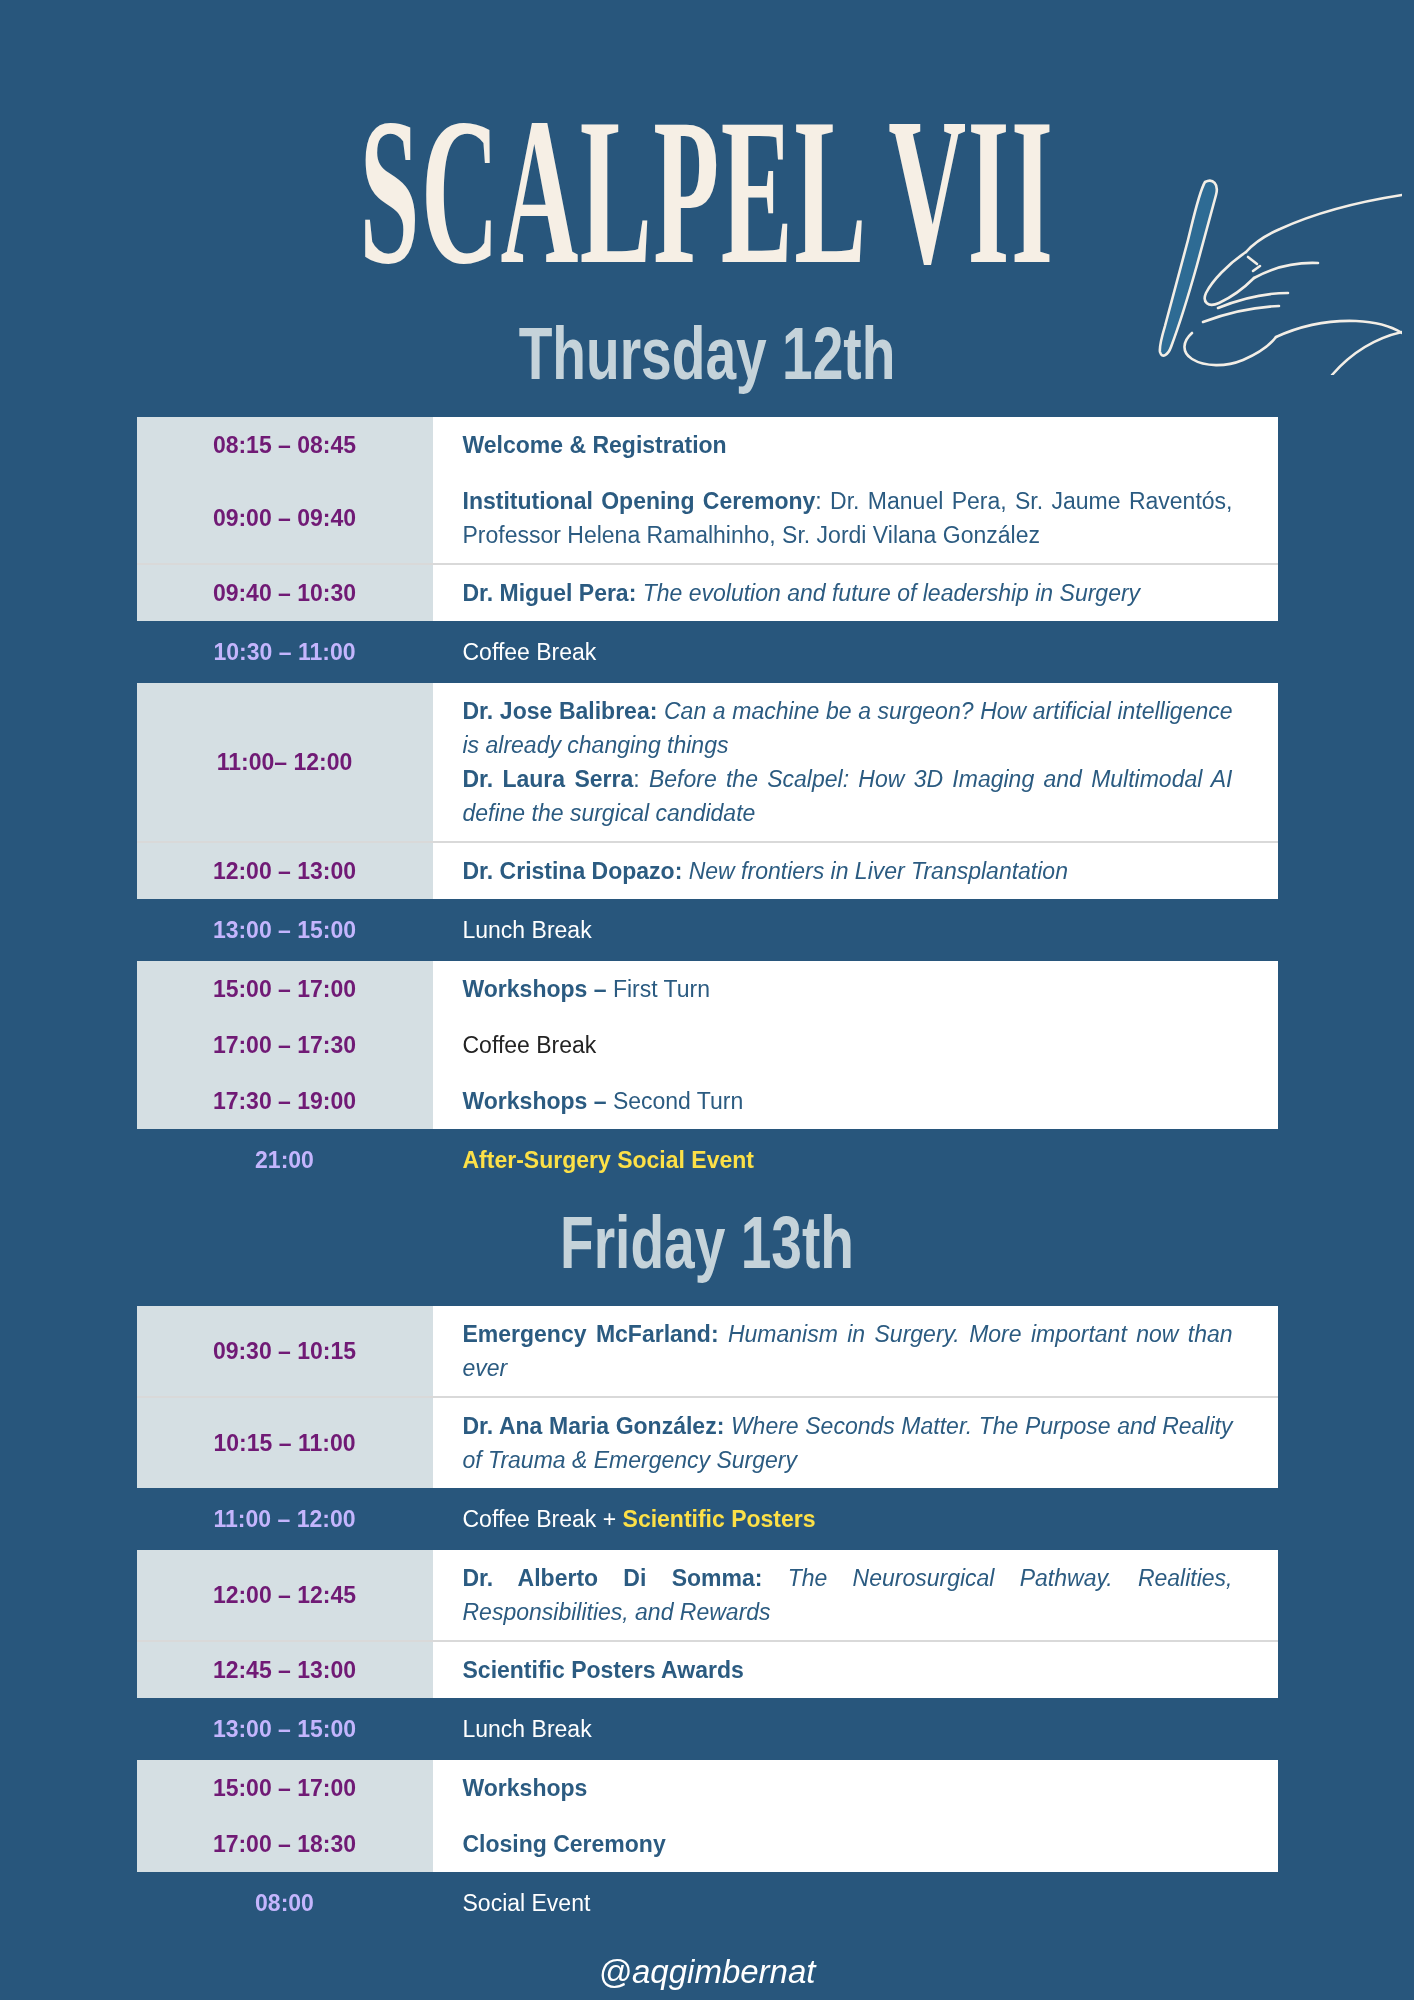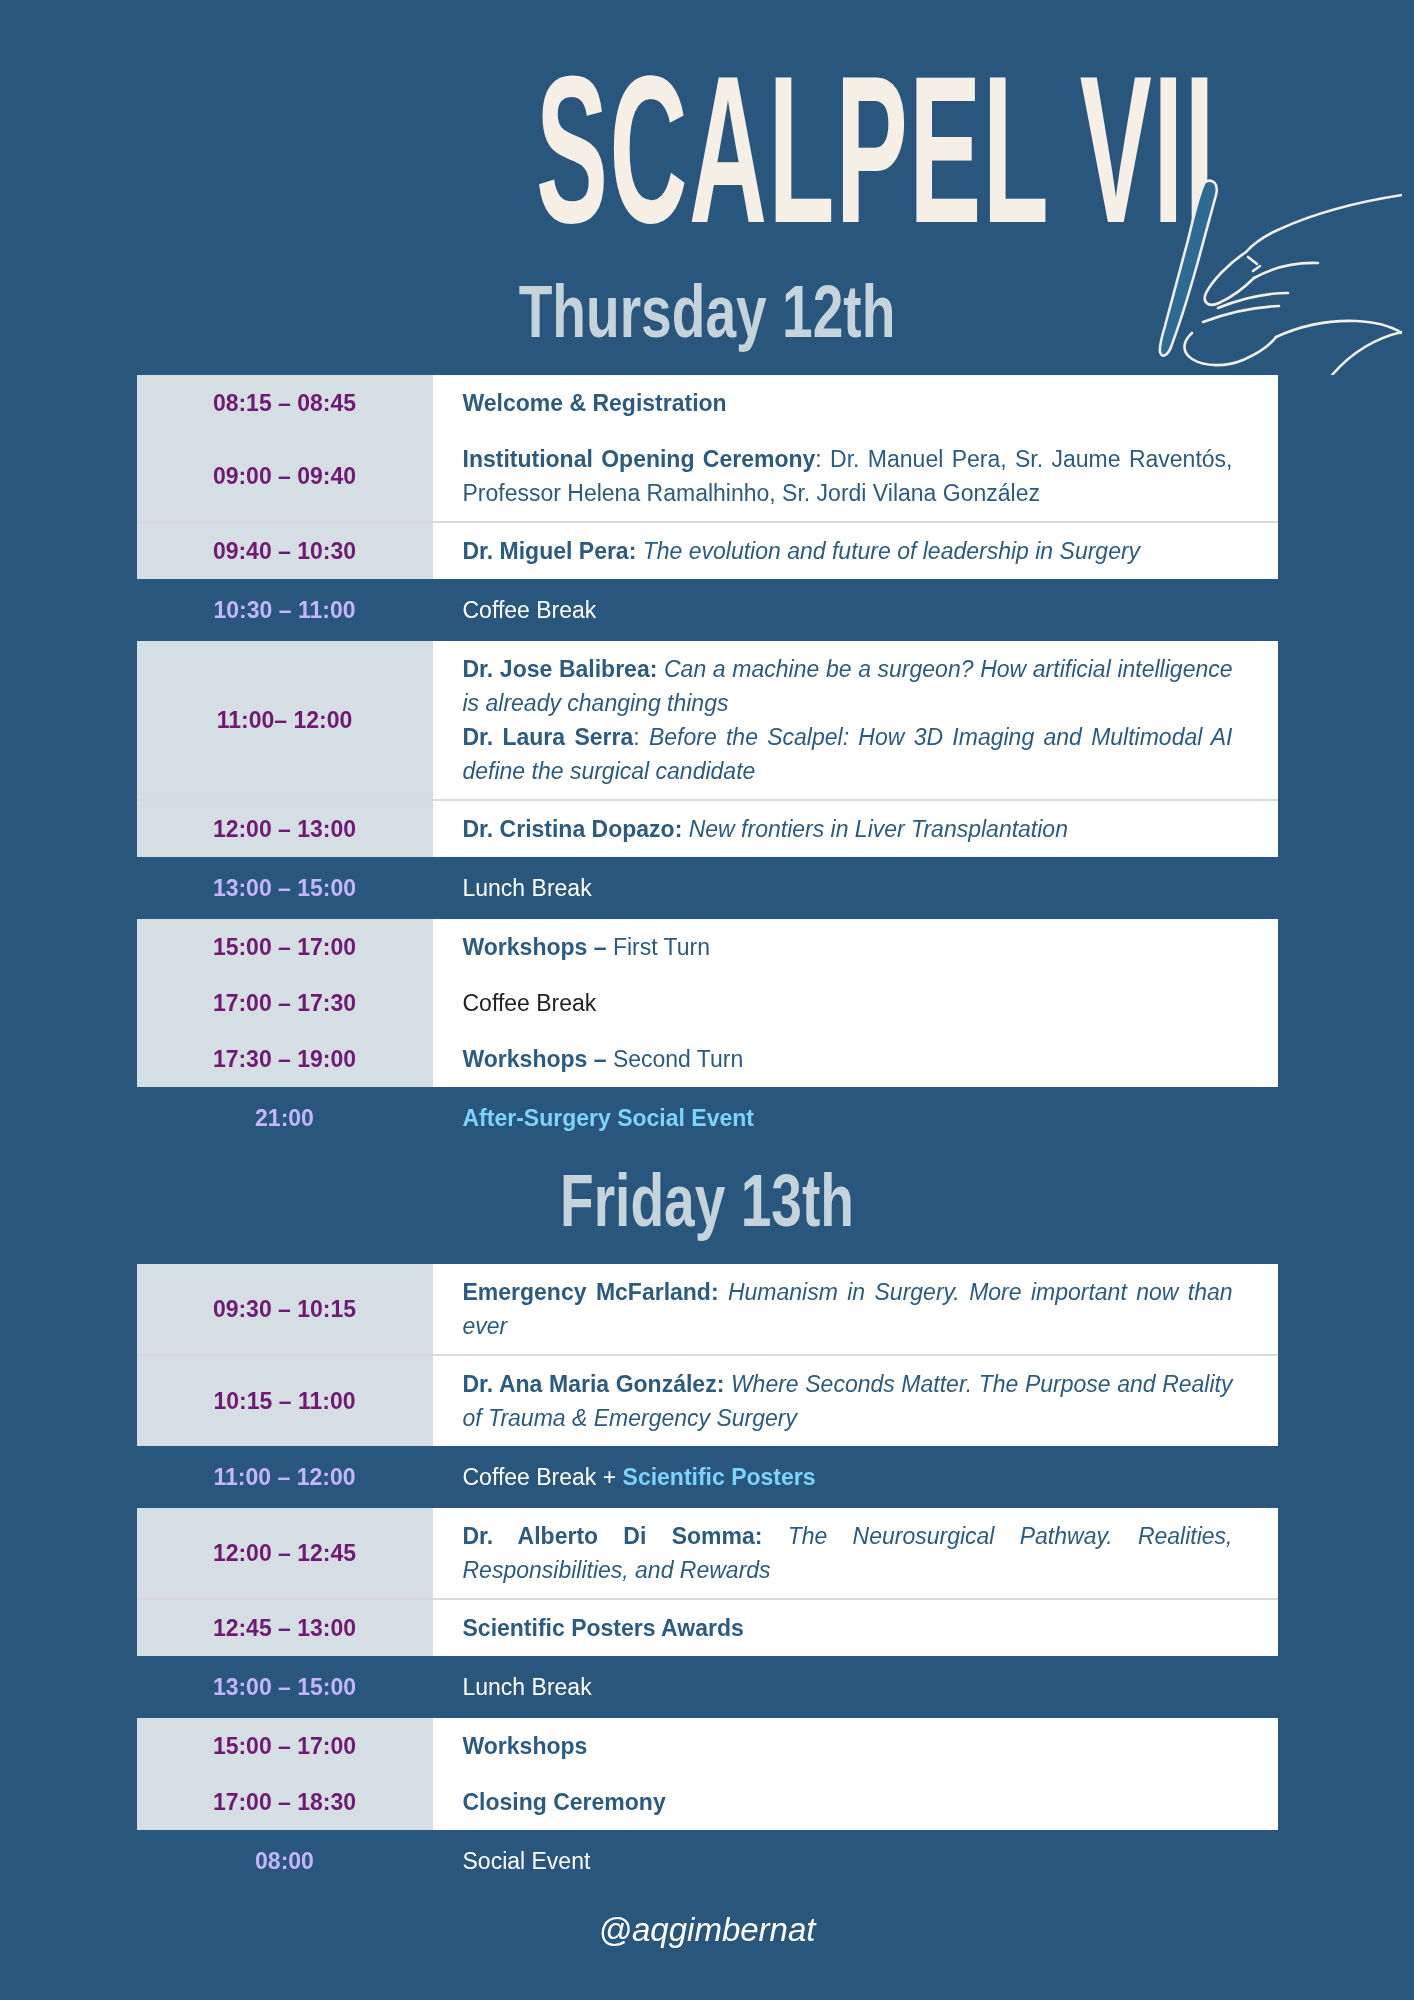--- a/index.html
+++ b/index.html
@@ -4,21 +4,21 @@
 <style>
   :root{
     --bg:#28567C; --cream:#F6EFE5; --steel:#C5D3DA; --blue:#2B5B81;
     --timecol:#D5DFE3; --white:#FFFFFF; --dark:#232323; --sep:#D9D9D9;
   }
   html,body{margin:0;padding:0;background:var(--bg);}
   .page{
     width:1414px;height:2000px;position:relative;background:var(--bg);
     font-family:"Liberation Sans","DejaVu Sans",sans-serif;overflow:hidden;
   }
-  .header{padding-top:44px;height:216px;text-align:right;}
+  .header{padding-top:86px;height:216px;text-align:center;font-family:Liberation Serif, serif;}
   .title{
     margin:0;color:var(--cream);font-size:150px;line-height:150px;font-weight:700;
     letter-spacing:2px;transform:scale(0.72,1.40);transform-origin:50% 0;white-space:nowrap;
   }
   .hand{position:absolute;left:1102px;top:140px;width:300px;height:235px;}
   .day-heading{
     margin:14px 0 0;text-align:center;color:var(--steel);font-size:58px;line-height:74px;
     font-weight:700;transform:scale(0.95,1.28);transform-origin:center;white-space:nowrap;
   }
   .schedule{width:1141px;margin:27px auto 0;}
@@ -35,21 +35,21 @@
   .txt{width:100%;}
   .just .txt{text-align:justify;}
   .row.break{min-height:62px;}
   .row.break .time{color:#c4b5fd;background:transparent;}
   .row.break .event{color:#fff;background:transparent;}
   .b{font-weight:700;}
   .i{font-style:italic;}
   .r{font-weight:400;}
   .d{color:var(--dark);font-weight:400;}
   .rw{color:#fff;font-weight:400;}
-  .bw{color:#7dd3fc;font-weight:700;}
+  .bw{color:#fde047;font-weight:700;}
   .footer{text-align:center;color:#fff;font-style:italic;font-size:33px;margin-top:19px;
     font-family:"Liberation Sans","DejaVu Sans",sans-serif;}
 </style>
 </head>
 <body>
 
 <div class="page">
 
   <div class="header">
     <h1 class="title">SCALPEL VII</h1>

